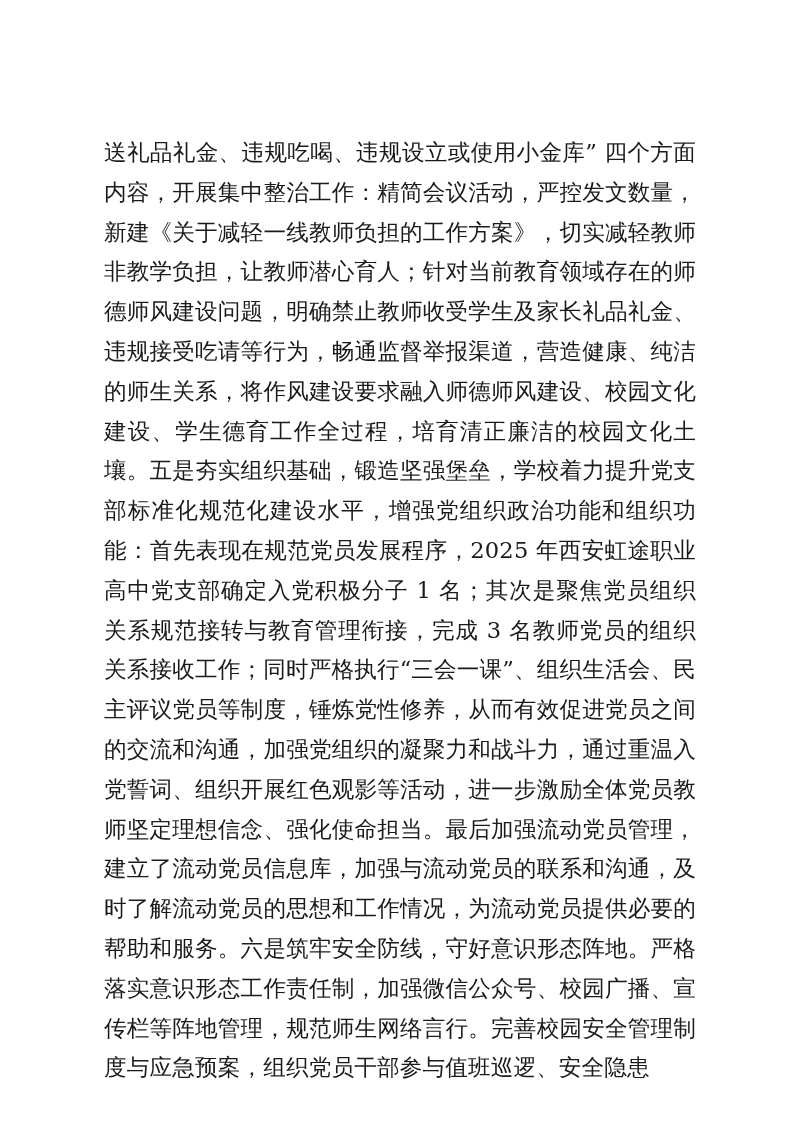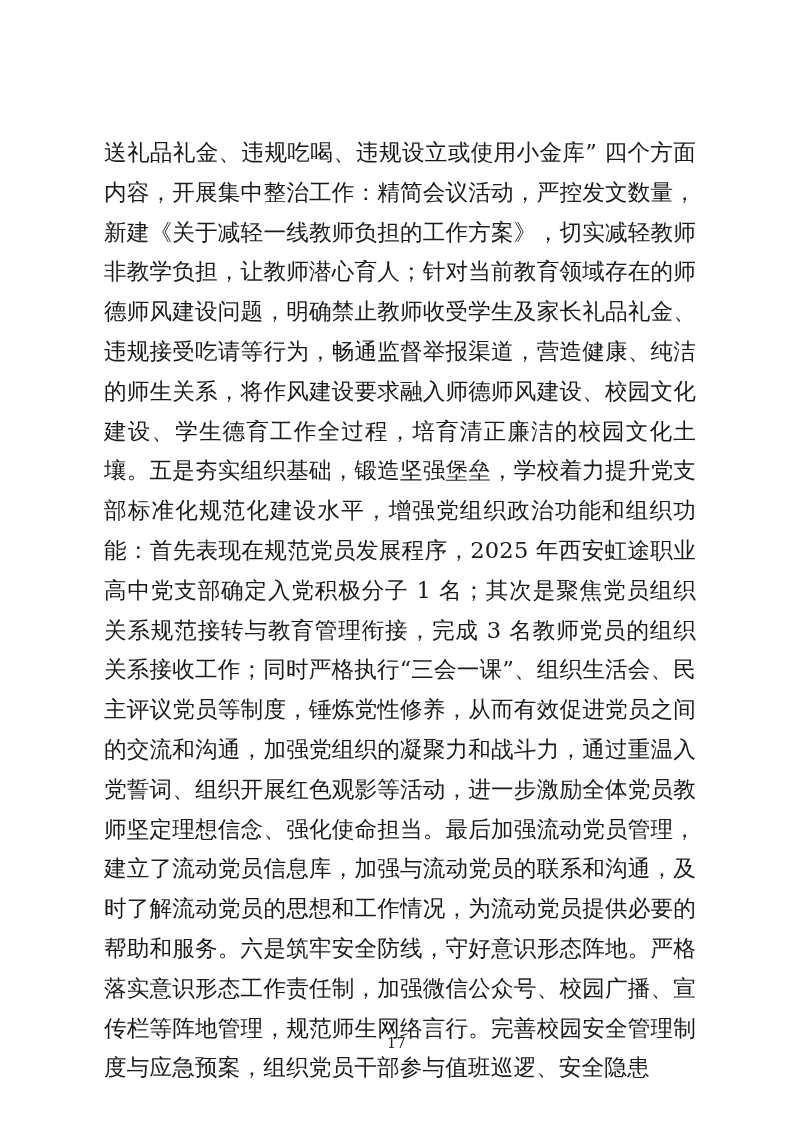--- a/index.html
+++ b/index.html
@@ -52,15 +52,14 @@
 </style>
 </head>
 <body>
 
 <div class="page">
 
   <div class="doc-body">
     <p class="para">送礼品礼金、违规吃喝、违规设立或使用小金库” 四个方面内容，开展集中整治工作：精简会议活动，严控发文数量，新建《关于减轻一线教师负担的工作方案》，切实减轻教师非教学负担，让教师潜心育人；针对当前教育领域存在的师德师风建设问题，明确禁止教师收受学生及家长礼品礼金、违规接受吃请等行为，畅通监督举报渠道，营造健康、纯洁的师生关系，将作风建设要求融入师德师风建设、校园文化建设、学生德育工作全过程，培育清正廉洁的校园文化土壤。五是夯实组织基础，锻造坚强堡垒，学校着力提升党支部标准化规范化建设水平，增强党组织政治功能和组织功能：首先表现在规范党员发展程序，2025 年西安虹途职业高中党支部确定入党积极分子 1 名；其次是聚焦党员组织关系规范接转与教育管理衔接，完成 3 名教师党员的组织关系接收工作；同时严格执行“三会一课”、组织生活会、民主评议党员等制度，锤炼党性修养，从而有效促进党员之间的交流和沟通，加强党组织的凝聚力和战斗力，通过重温入党誓词、组织开展红色观影等活动，进一步激励全体党员教师坚定理想信念、强化使命担当。最后加强流动党员管理，建立了流动党员信息库，加强与流动党员的联系和沟通，及时了解流动党员的思想和工作情况，为流动党员提供必要的帮助和服务。六是筑牢安全防线，守好意识形态阵地。严格落实意识形态工作责任制，加强微信公众号、校园广播、宣传栏等阵地管理，规范师生网络言行。完善校园安全管理制度与应急预案，组织党员干部参与值班巡逻、安全隐患</p>
   </div>
 
-  <div class="page-number">17</div>
 
 </div>
 
 </body></html>

